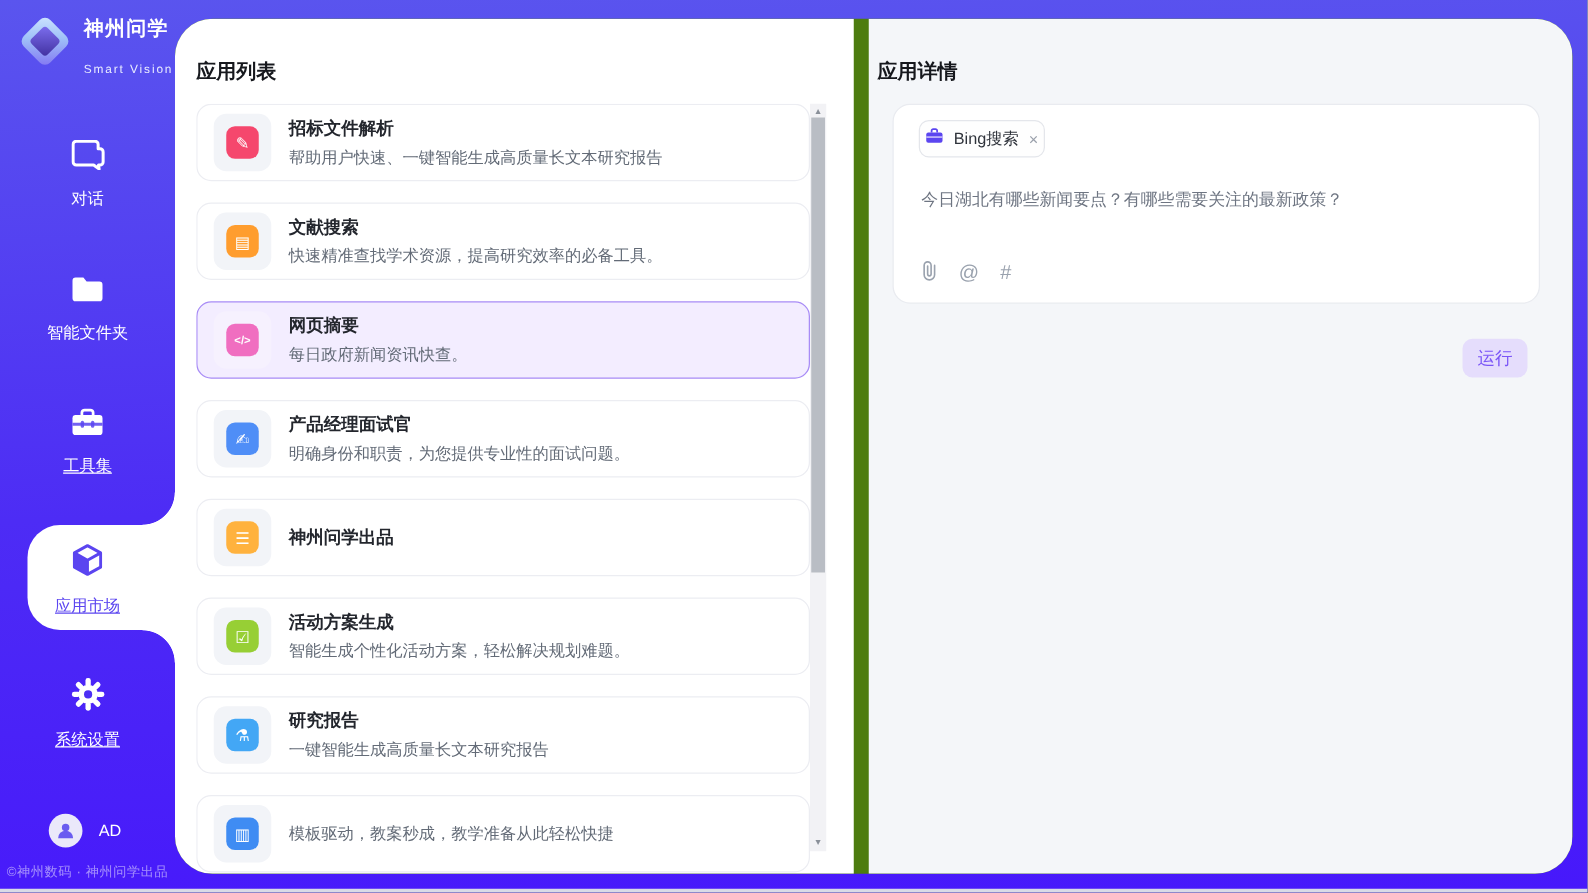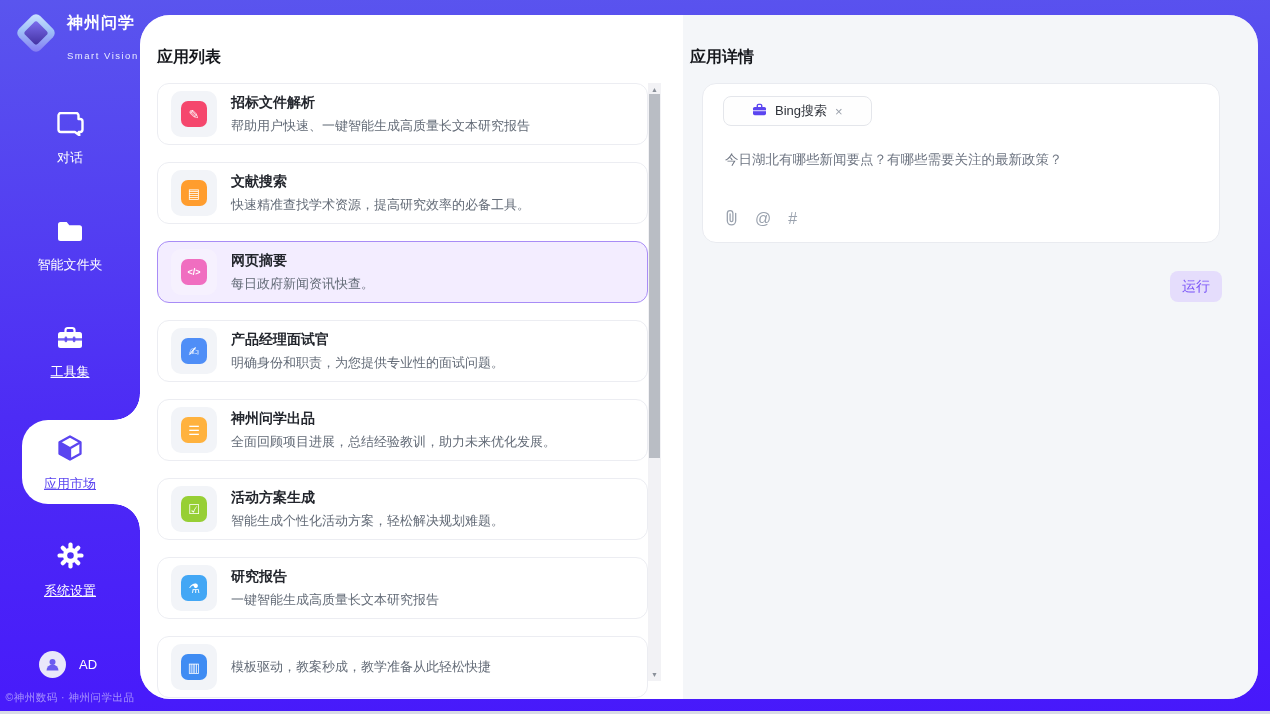--- a/index.html
+++ b/index.html
@@ -36,21 +36,21 @@
     background:radial-gradient(circle 26px at 0 100%, rgba(0,0,0,0) 25.4px, #fff 26px); }
 
   .user-row { position:absolute; bottom:36px; left:39px; display:flex; align-items:center; gap:13px; cursor:pointer; }
   .avatar { width:27px; height:27px; border-radius:50%; background:#eae8fa; display:flex; align-items:center; justify-content:center; }
   .user-label { color:#fff; font-size:13px; }
   .sidebar-footer { position:absolute; bottom:9px; width:140px; text-align:center;
     font-size:10.5px; color:rgba(255,255,255,0.5); letter-spacing:0.5px; }
 
   
   .content { position:absolute; left:140px; top:15px; right:12px; bottom:15px;
-    border-radius:30px; overflow:hidden; display:flex; background:#c4b5fd; }
+    border-radius:30px; overflow:hidden; display:flex; background:#4d7c0f;gap:12px; }
   .left-panel { width:543px; position:relative; background:#fff; flex:none; }
   .panel-title { position:absolute; left:17px; top:32px; font-size:16px; font-weight:bold; color:#16181d; }
 
   .app-list { position:absolute; left:17px; top:68px; width:491px; bottom:0; overflow:hidden; }
   .app-item { height:62px; border:1px solid #ecedf2; border-radius:12px; background:#fff;
     margin-bottom:17px; display:flex; align-items:center; padding:0 13px; gap:14px; cursor:pointer; }
   .app-item.selected { background:#f3edff; border:1px solid #a88cf6; }
   .app-icon-wrap { width:46px; height:46px; border-radius:10px; background:#f2f4f8;
     display:flex; align-items:center; justify-content:center; flex:none; }
   .app-item.selected .app-icon-wrap { background:#f6f1fe; }
@@ -64,21 +64,21 @@
   .scrollbar { position:absolute; top:68px; right:22px; width:13px; height:598px;
     background:#f2f2f5; }
   .sb-arrow { position:absolute; width:100%; text-align:center; color:#8a9099; font-size:7px; cursor:pointer; }
   .sb-up { top:3px; } .sb-down { bottom:3px; }
   .sb-thumb { position:absolute; top:11px; left:1px; width:11px; height:364px; background:#b9bdc4; cursor:pointer; }
 
   .right-panel { flex:1; position:relative; background:#f4f6f9; }
   .detail-card { position:absolute; left:19px; top:68px; width:518px; height:160px;
     background:#fff; border:1px solid #e9ebf0; border-radius:14px; }
   .chip { position:absolute; left:20px; top:12px; height:30px; display:inline-flex;
-    align-items:center; gap:8px; padding:0 28px; border:1px solid #e4e6eb; border-radius:8px;
+    align-items:center; gap:8px; padding:0 4px; border:1px solid #e4e6eb; border-radius:8px;
     background:#fefefe; cursor:pointer; }
   .chip-label { font-size:13px; color:#2f333b; }
   .chip-close { color:#9aa0ab; font-size:13px; cursor:pointer; line-height:1; }
   .query-text { position:absolute; left:22px; top:66px; right:26px; font-size:13.5px;
     color:#6e7582; line-height:1.45; cursor:text; }
   .input-icons { position:absolute; left:22px; bottom:13px; display:flex; gap:17px; align-items:center; }
   .txt-icon { color:#9aa2ae; font-size:16px; cursor:pointer; line-height:1; }
   .run-btn { position:absolute; top:256px; right:36px; width:52px; height:31px;
     background:#e5ddfc; color:#7a55f7; font-size:14px; border-radius:8px;
     display:flex; align-items:center; justify-content:center; cursor:pointer; }
@@ -229,21 +229,20 @@
   </div>
 
   <div class="app-item">
     <div class="app-icon-wrap">
       <div class="app-icon" style="background: rgb(255, 178, 62);">
               <span class="glyph">☰</span>
             </div>
     </div>
     <div class="app-text">
       <div class="app-name">神州问学出品</div>
-      <div class="app-desc">全面回顾项目进展，总结经验教训，助力未来优化发展。</div>
     </div>
   </div>
 
   <div class="app-item">
     <div class="app-icon-wrap">
       <div class="app-icon" style="background: rgb(151, 207, 53);">
               <span class="glyph">☑</span>
             </div>
     </div>
     <div class="app-text">

